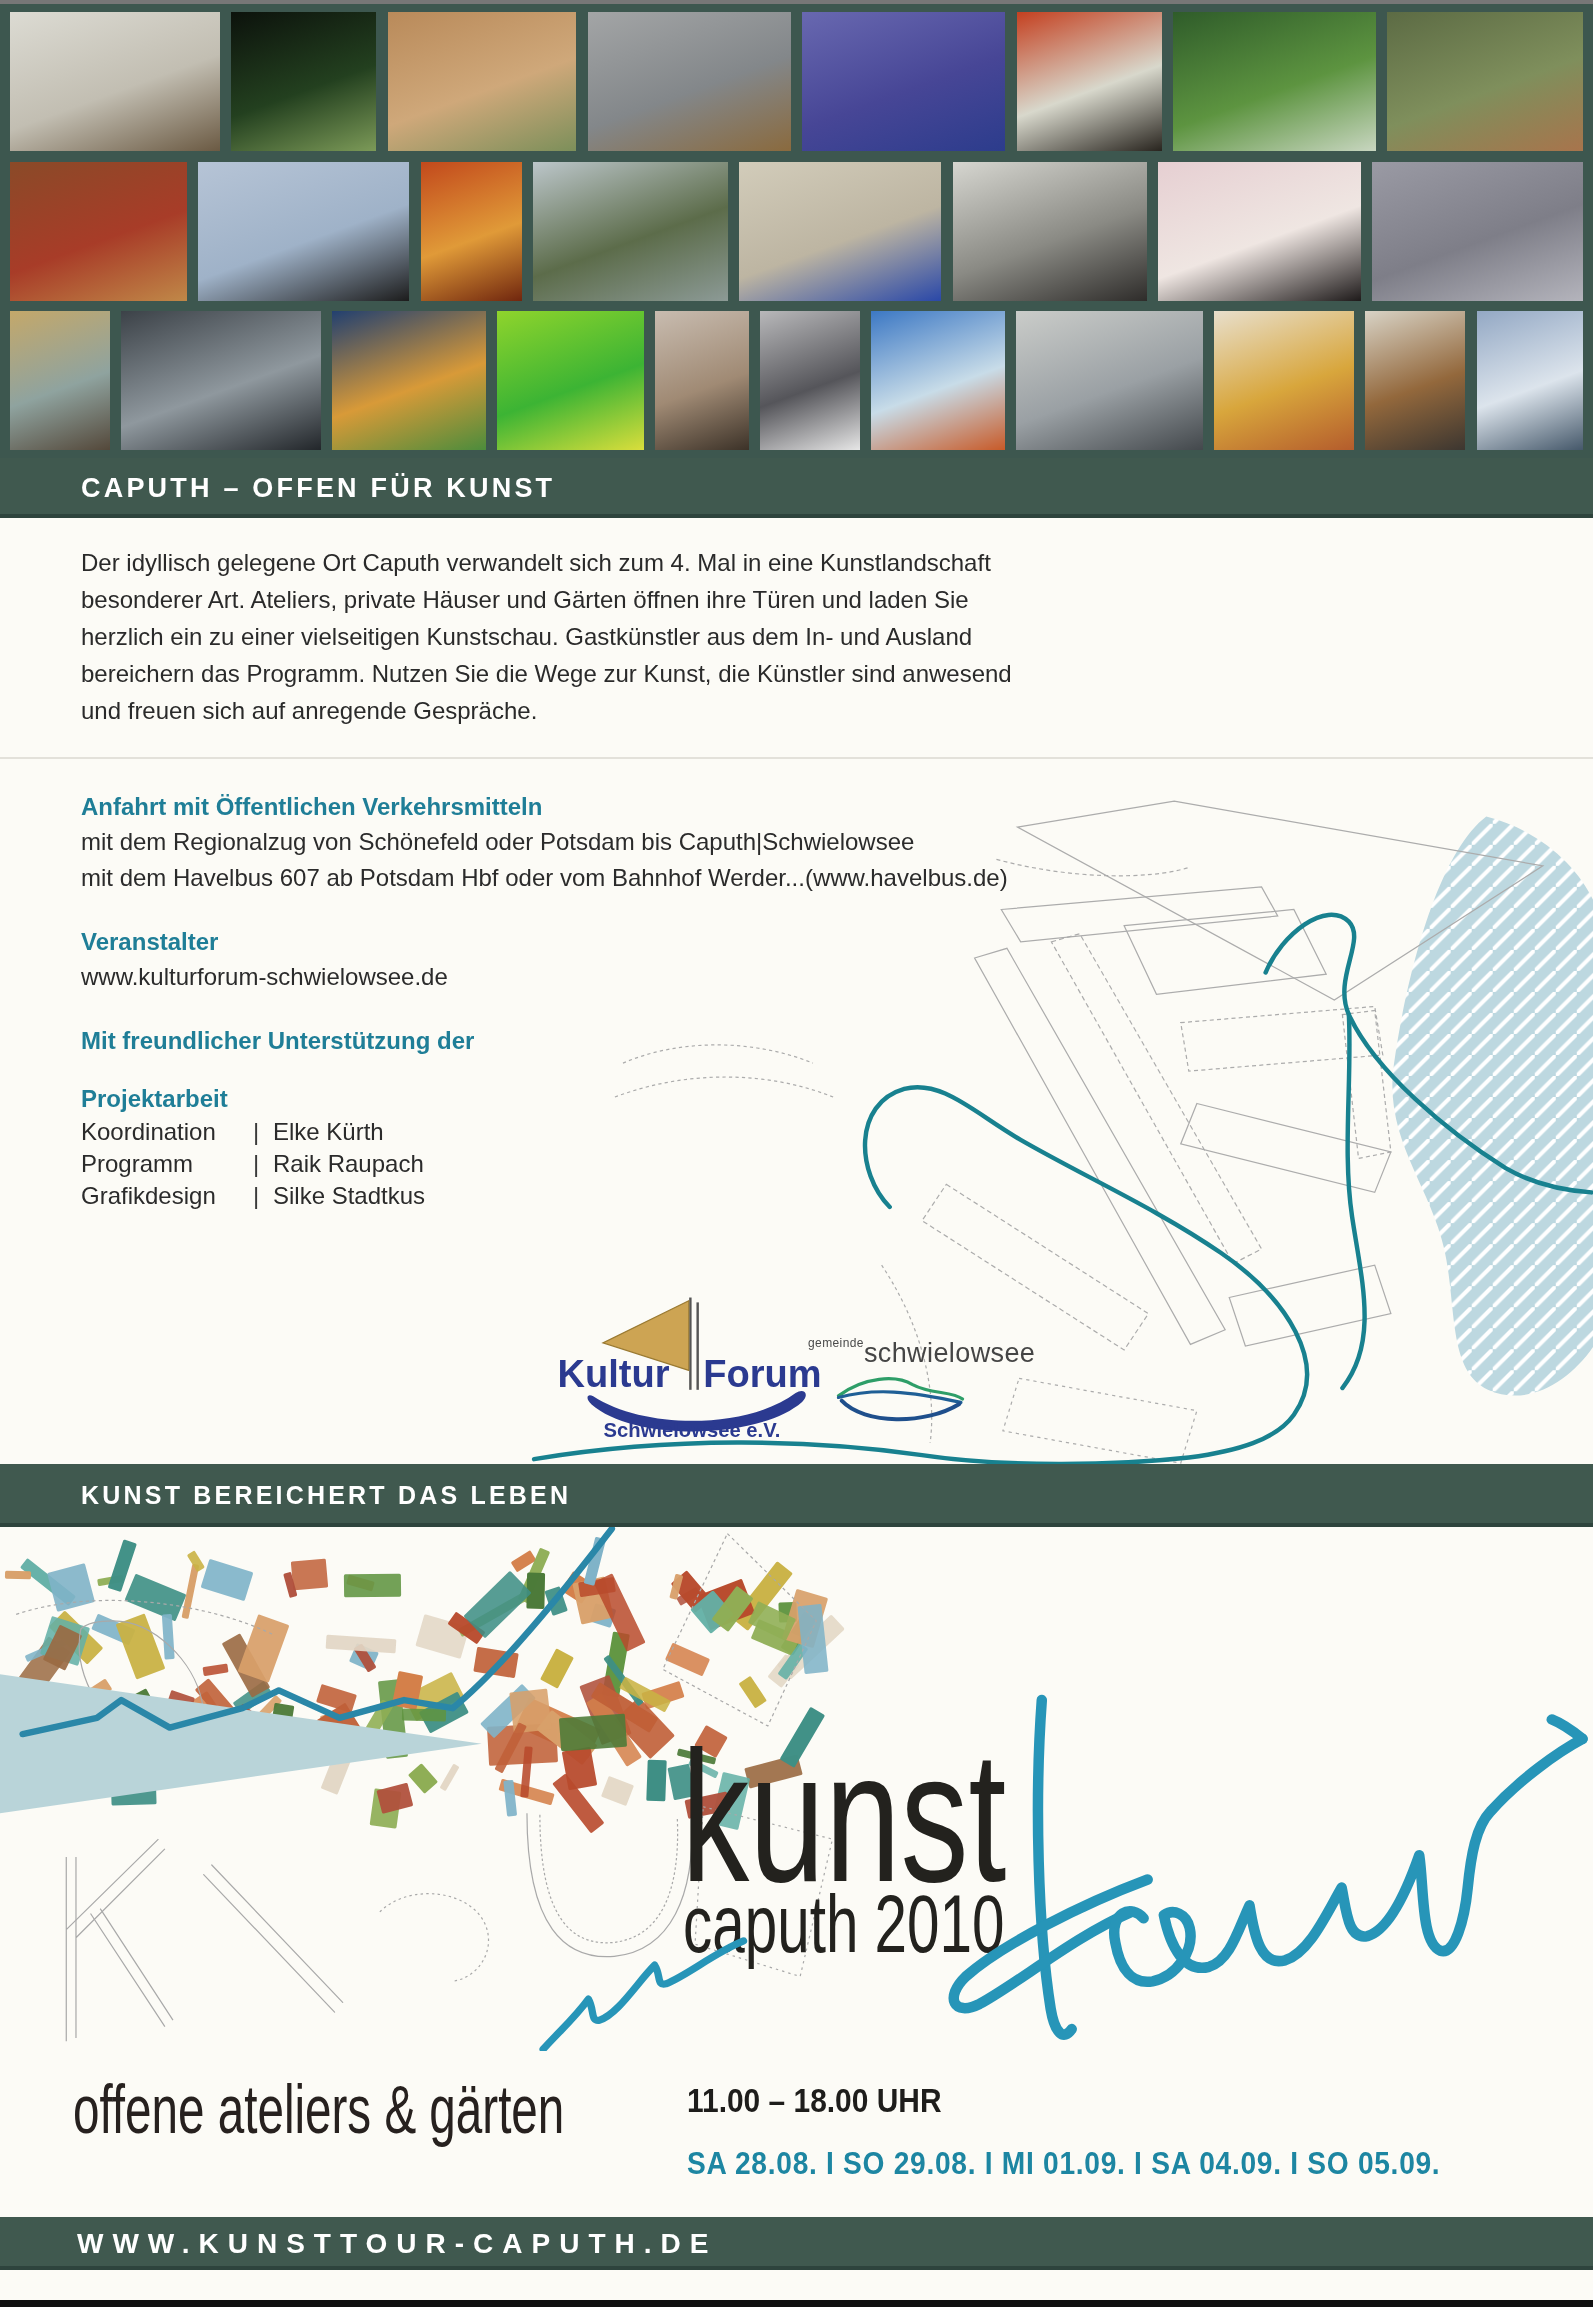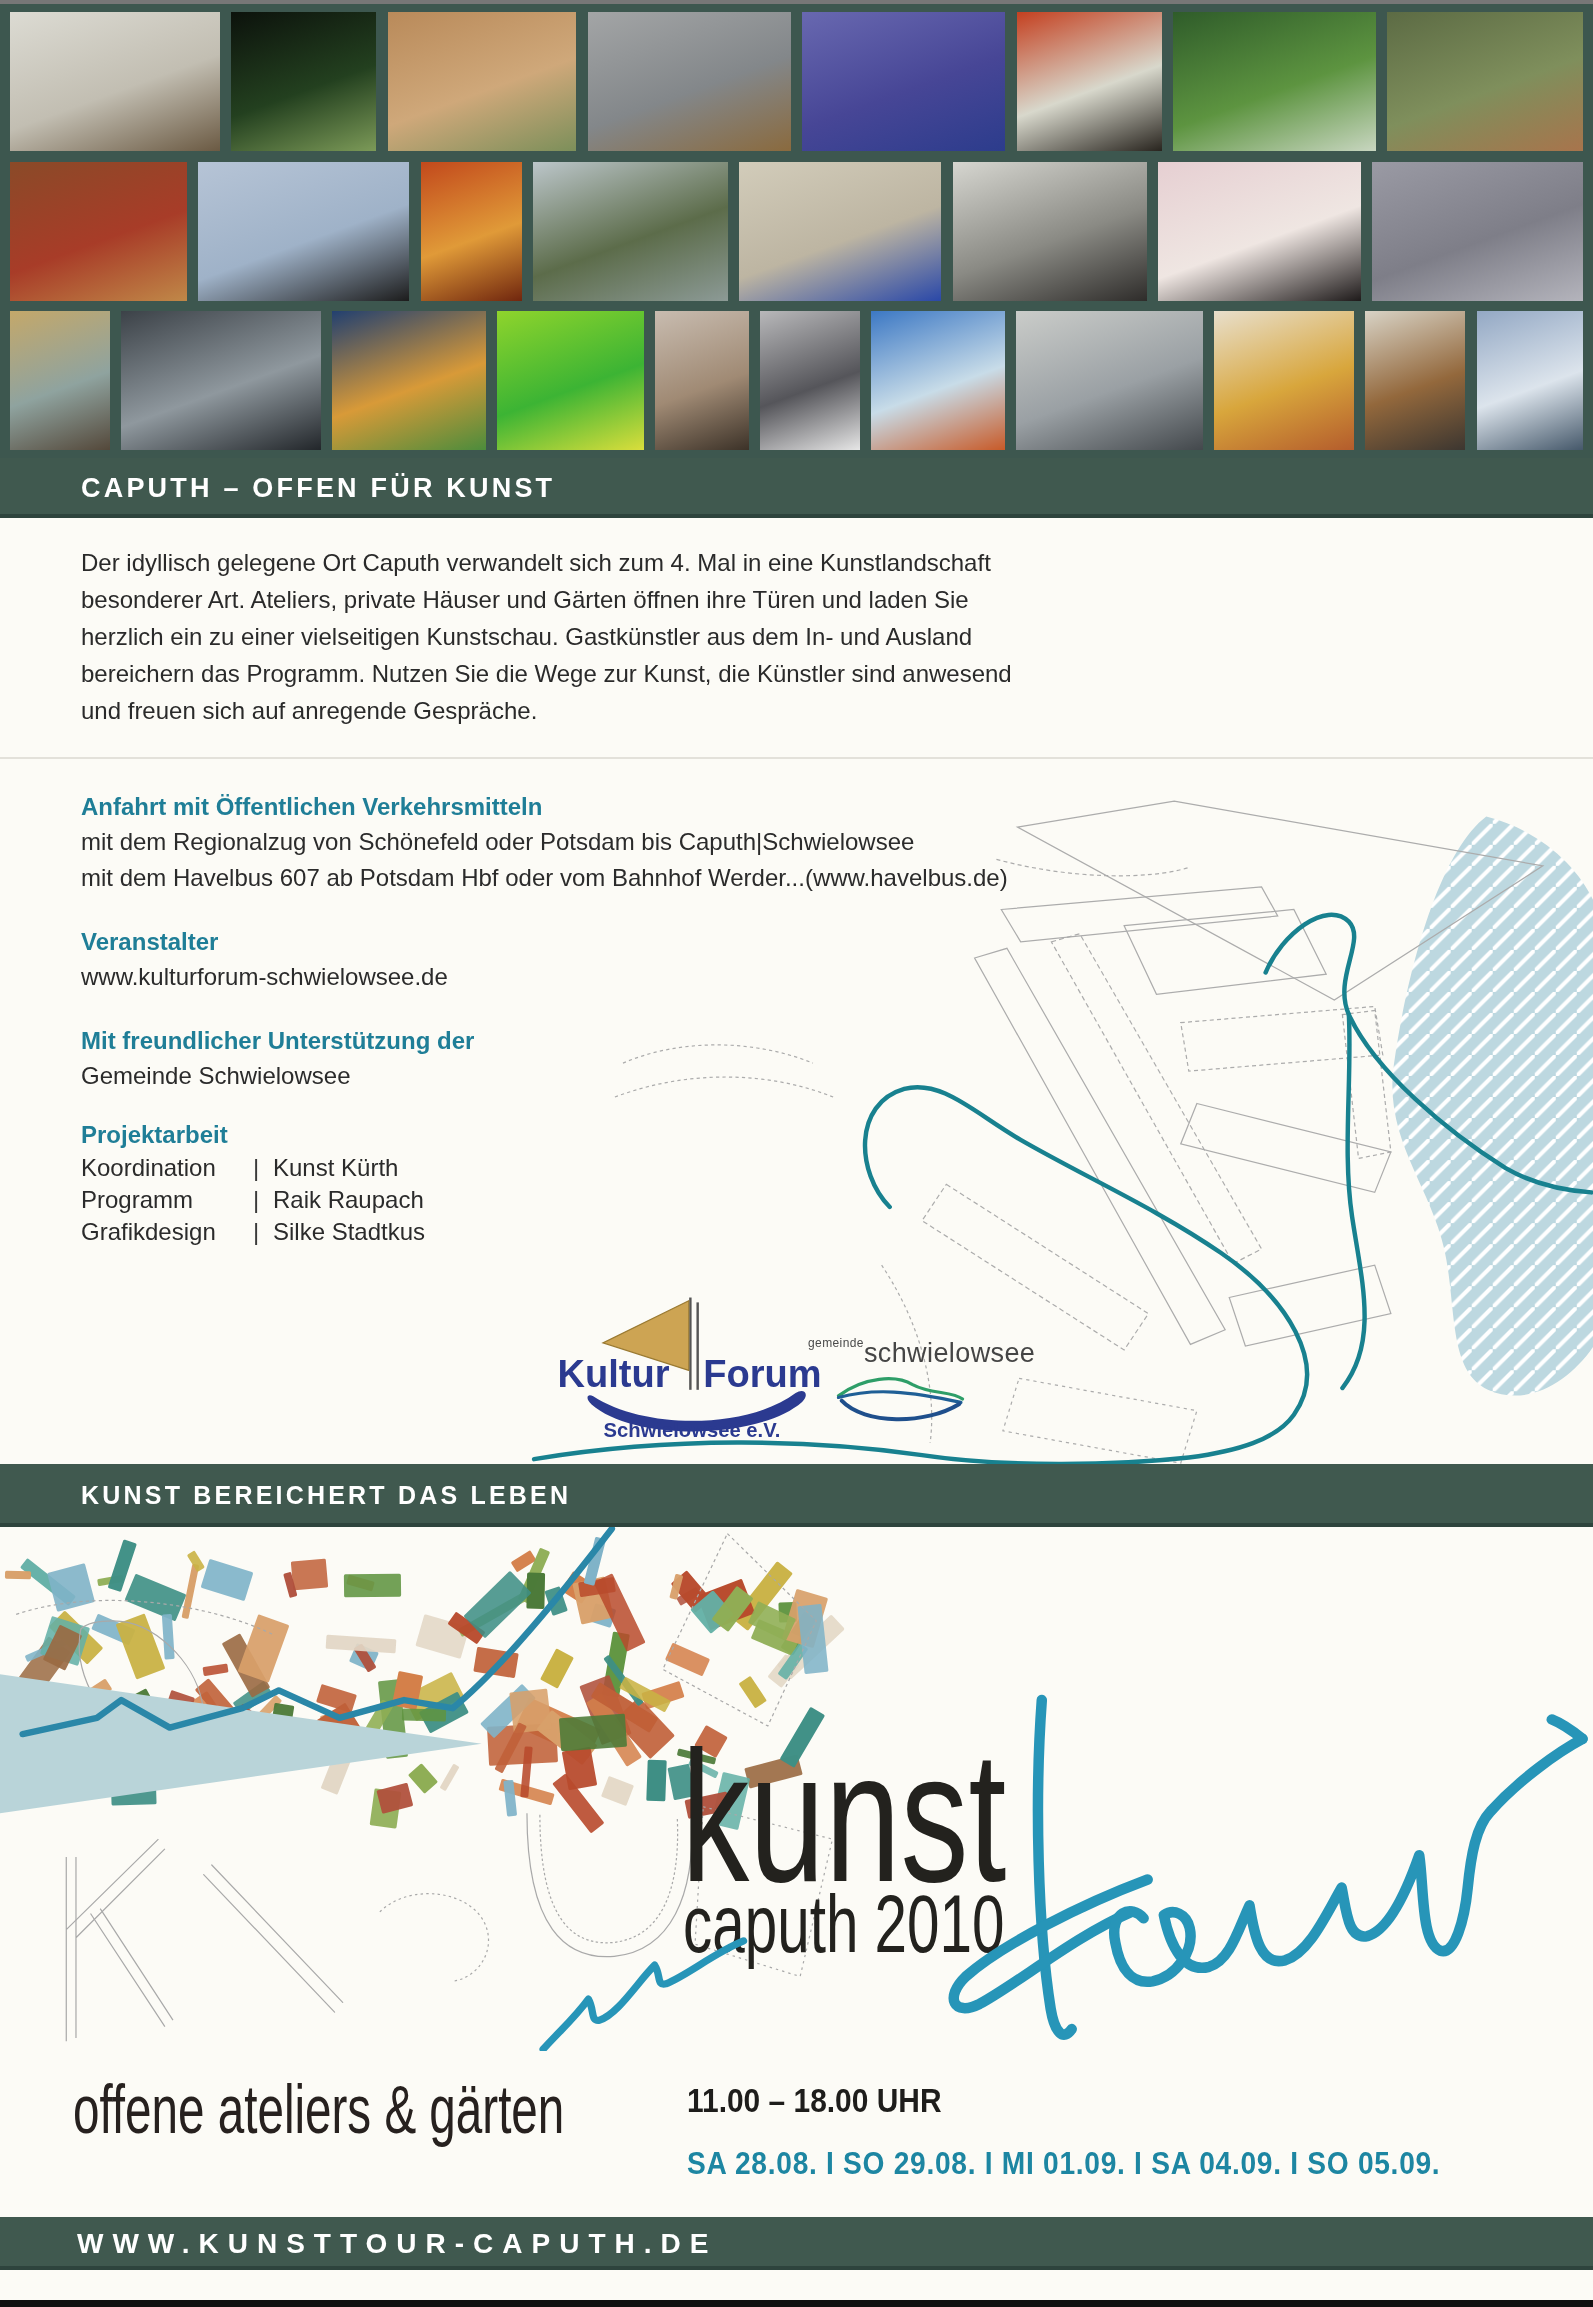--- a/index.html
+++ b/index.html
@@ -151,28 +151,27 @@
 
   <div class="info-col">
     <h3>Anfahrt mit Öffentlichen Verkehrsmitteln</h3>
     <div>mit dem Regionalzug von Schönefeld oder Potsdam bis Caputh|Schwielowsee</div>
     <div>mit dem Havelbus 607 ab Potsdam Hbf oder vom Bahnhof Werder...(www.havelbus.de)</div>
     <div class="gap-m"></div>
     <h3>Veranstalter</h3>
     <div>www.kulturforum-schwielowsee.de</div>
     <div class="gap-m"></div>
     <h3>Mit freundlicher Unterstützung der</h3>
-    <div>Gemeinde Schwielowsee</div>
     <div class="gap-s"></div>
     <h3>Projektarbeit</h3>
     <div id="credits">
         <div class="credit-row">
           <span class="credit-role">Koordination</span>
           <span class="credit-pipe">|</span>
-          <span class="credit-name">Kunst Kürth</span>
+          <span class="credit-name">Elke Kürth</span>
         </div>
         <div class="credit-row">
           <span class="credit-role">Programm</span>
           <span class="credit-pipe">|</span>
           <span class="credit-name">Raik Raupach</span>
         </div>
         <div class="credit-row">
           <span class="credit-role">Grafikdesign</span>
           <span class="credit-pipe">|</span>
           <span class="credit-name">Silke Stadtkus</span>

